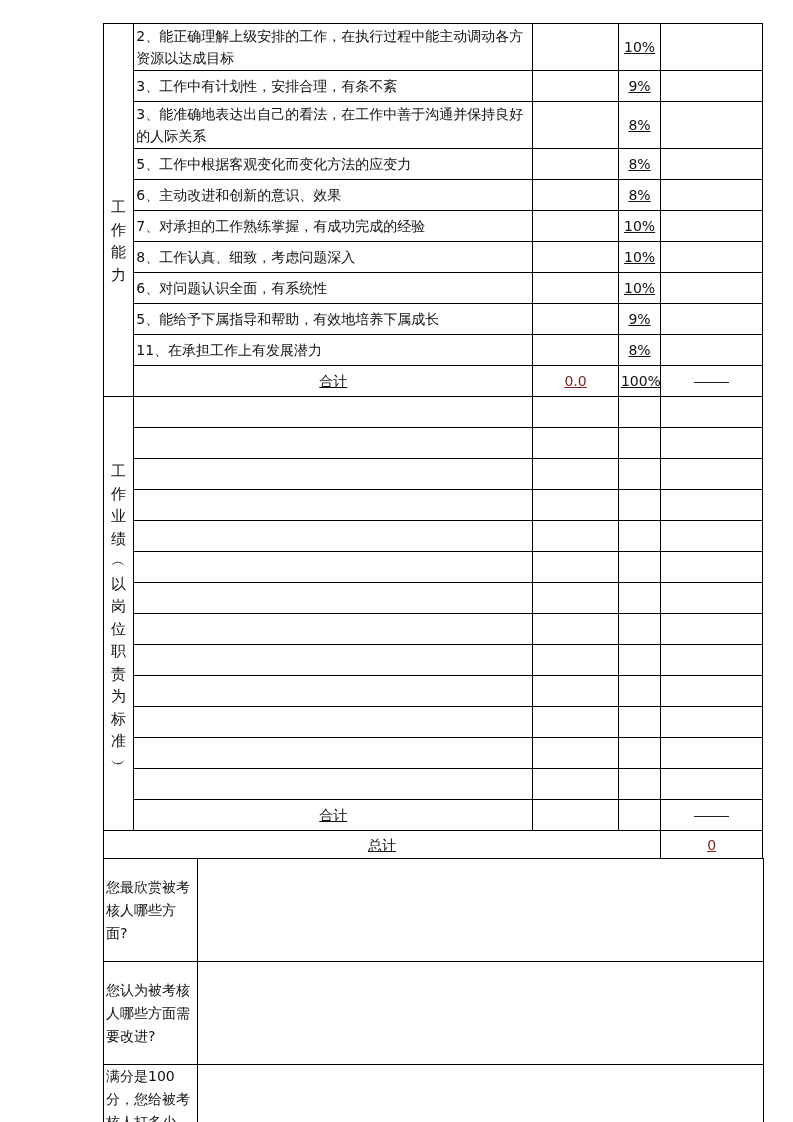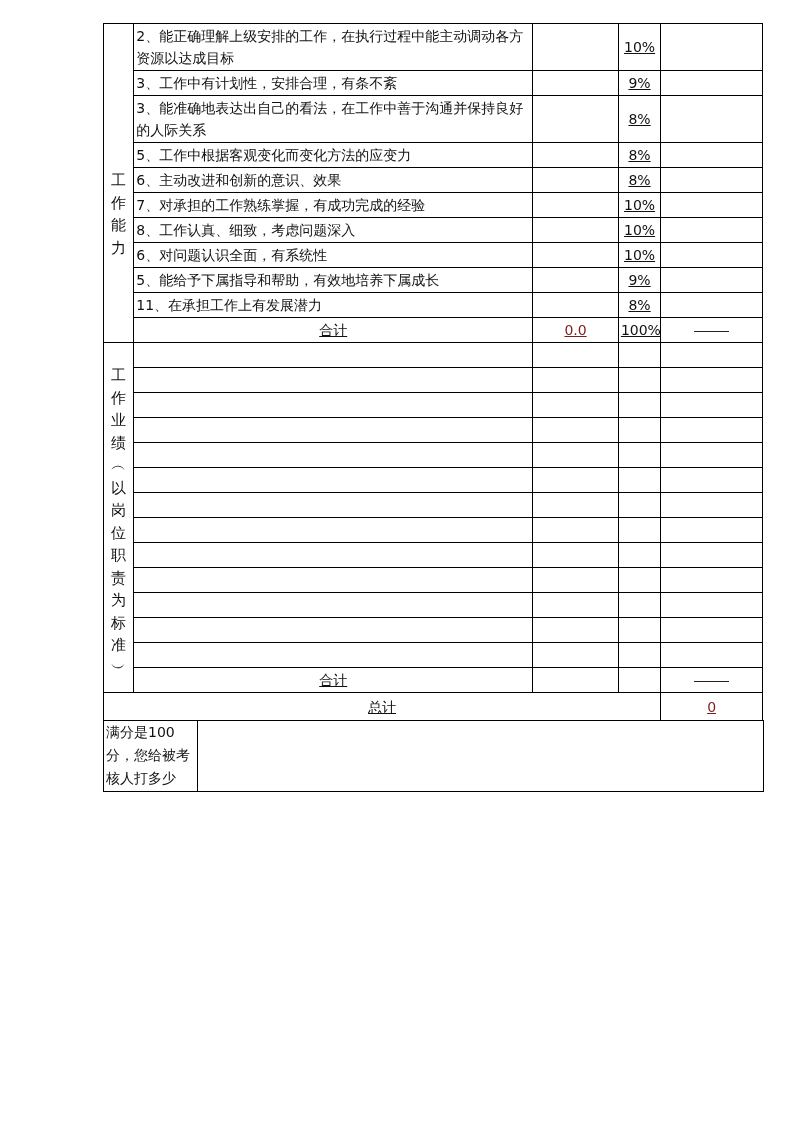--- a/index.html
+++ b/index.html
@@ -5,21 +5,21 @@
     html, body { margin:0; padding:0; background:#ffffff; }
     body { width:793px; height:1122px; position:relative; overflow:hidden;
       font-family:"DejaVu Sans","Liberation Sans",sans-serif; color:#111; }
     .sheet { position:absolute; left:103px; top:23px; width:660px; }
     table { border-collapse:collapse; table-layout:fixed; width:660px; }
     td { border:1px solid #000; padding:0 2px; font-size:14px; line-height:22px; vertical-align:middle; overflow:hidden; }
     .vlabel { text-align:center; font-size:15px; line-height:22.5px; padding:0; }
     .center { text-align:center;text-decoration:underline; }
     .gray { color:#7f1d1d; }
     .dash { display:inline-block; width:35px; border-top:1px solid #222; vertical-align:middle; }
-    .r26 { height:25px; }
+    .r26 { height:31px; }
     .r48 { height:47px; }
     .r29 { height:28px; }
     .c-label { width:30px; }
     .c-item { width:396px; }
     .c-score { width:85px; }
     .c-weight { width:42px; }
     .c-wscore { width:101px; }
     .cm td.q { font-size:14px; line-height:23px; vertical-align:middle; padding:0 2px; }
     .cm { table-layout:fixed; width:660px; }
     .cut { height:70px; vertical-align:top; }
@@ -224,20 +224,28 @@
       </tr>
     </tbody>
   </table>
 
   <table class="cm" style="margin-top:-1px;">
     <colgroup>
         <col style="width:94px">
         <col style="width:566px">
       </colgroup>
     <tbody>
+        <tr style="height:103px;">
+      <td class="q">您最欣赏被考核人哪些方面?</td>
+      <td></td>
+    </tr>
+    <tr style="height:103px;">
+      <td class="q">您认为被考核人哪些方面需要改进?</td>
+      <td></td>
+    </tr>
     <tr>
       <td class="q cut" style="padding:0;">
         <div class="qwrap" style="padding:0 2px;">满分是100分，您给被考核人打多少分?</div>
       </td>
       <td></td>
     </tr>
   </tbody>
     </table>
 </div>
 

